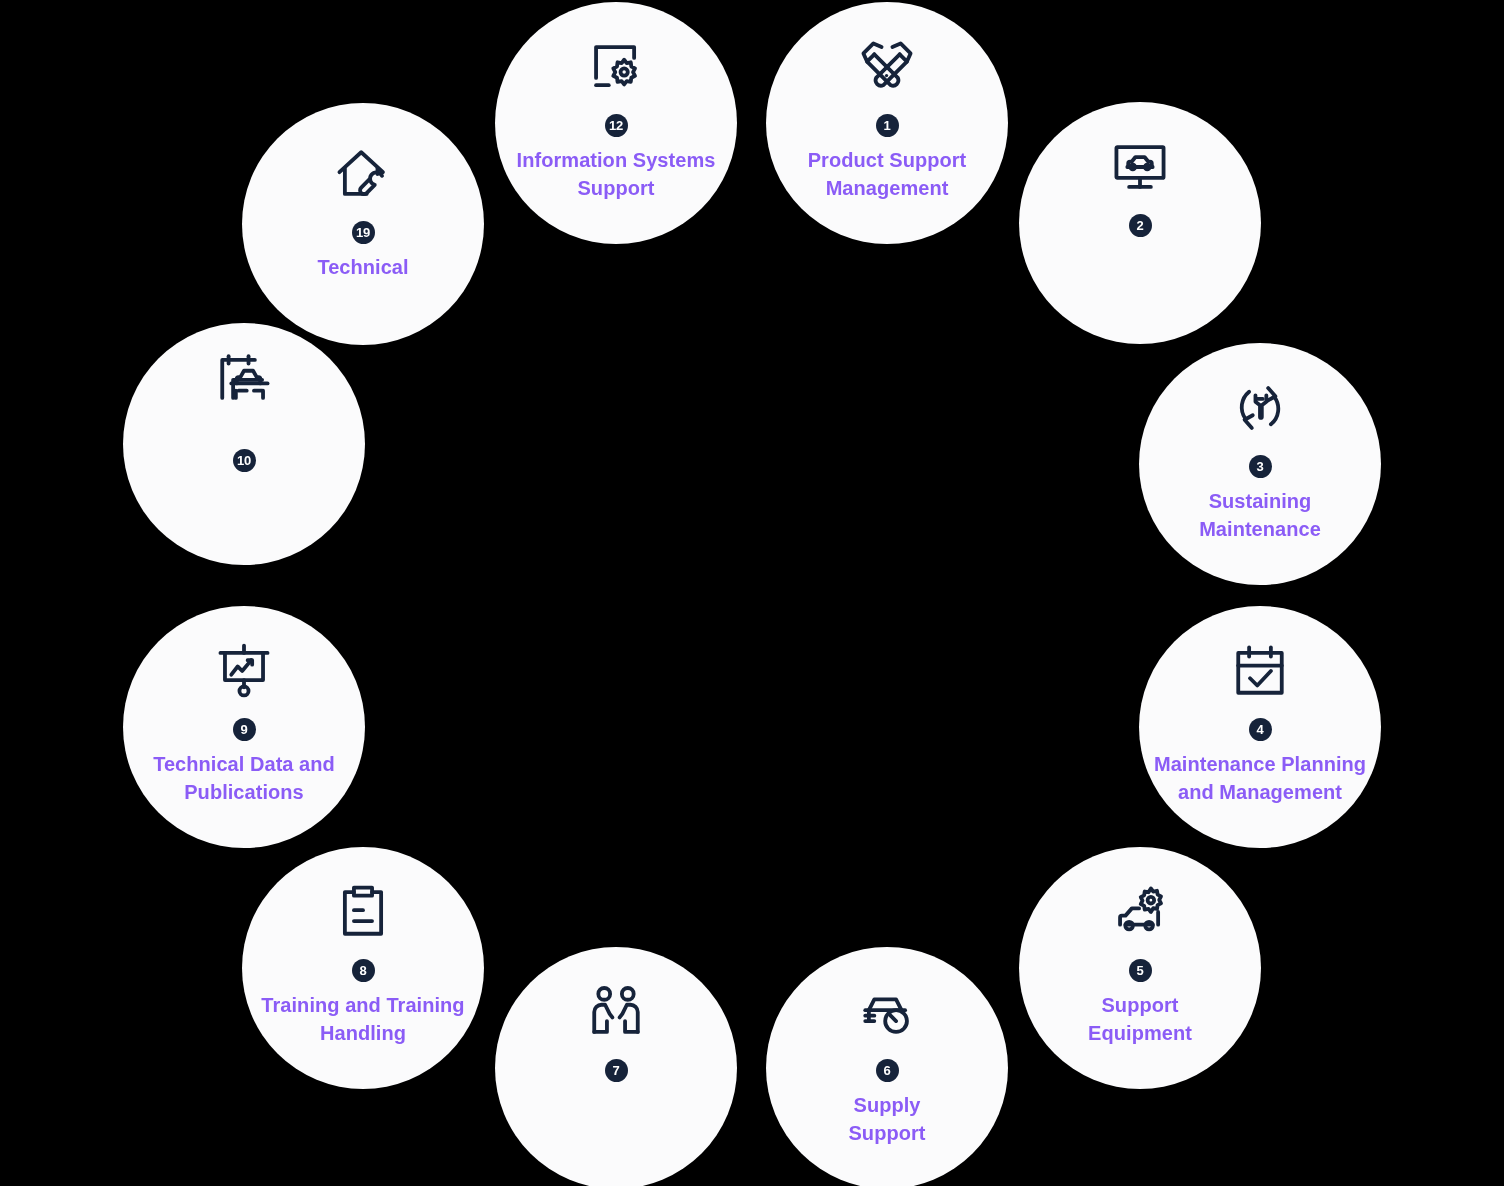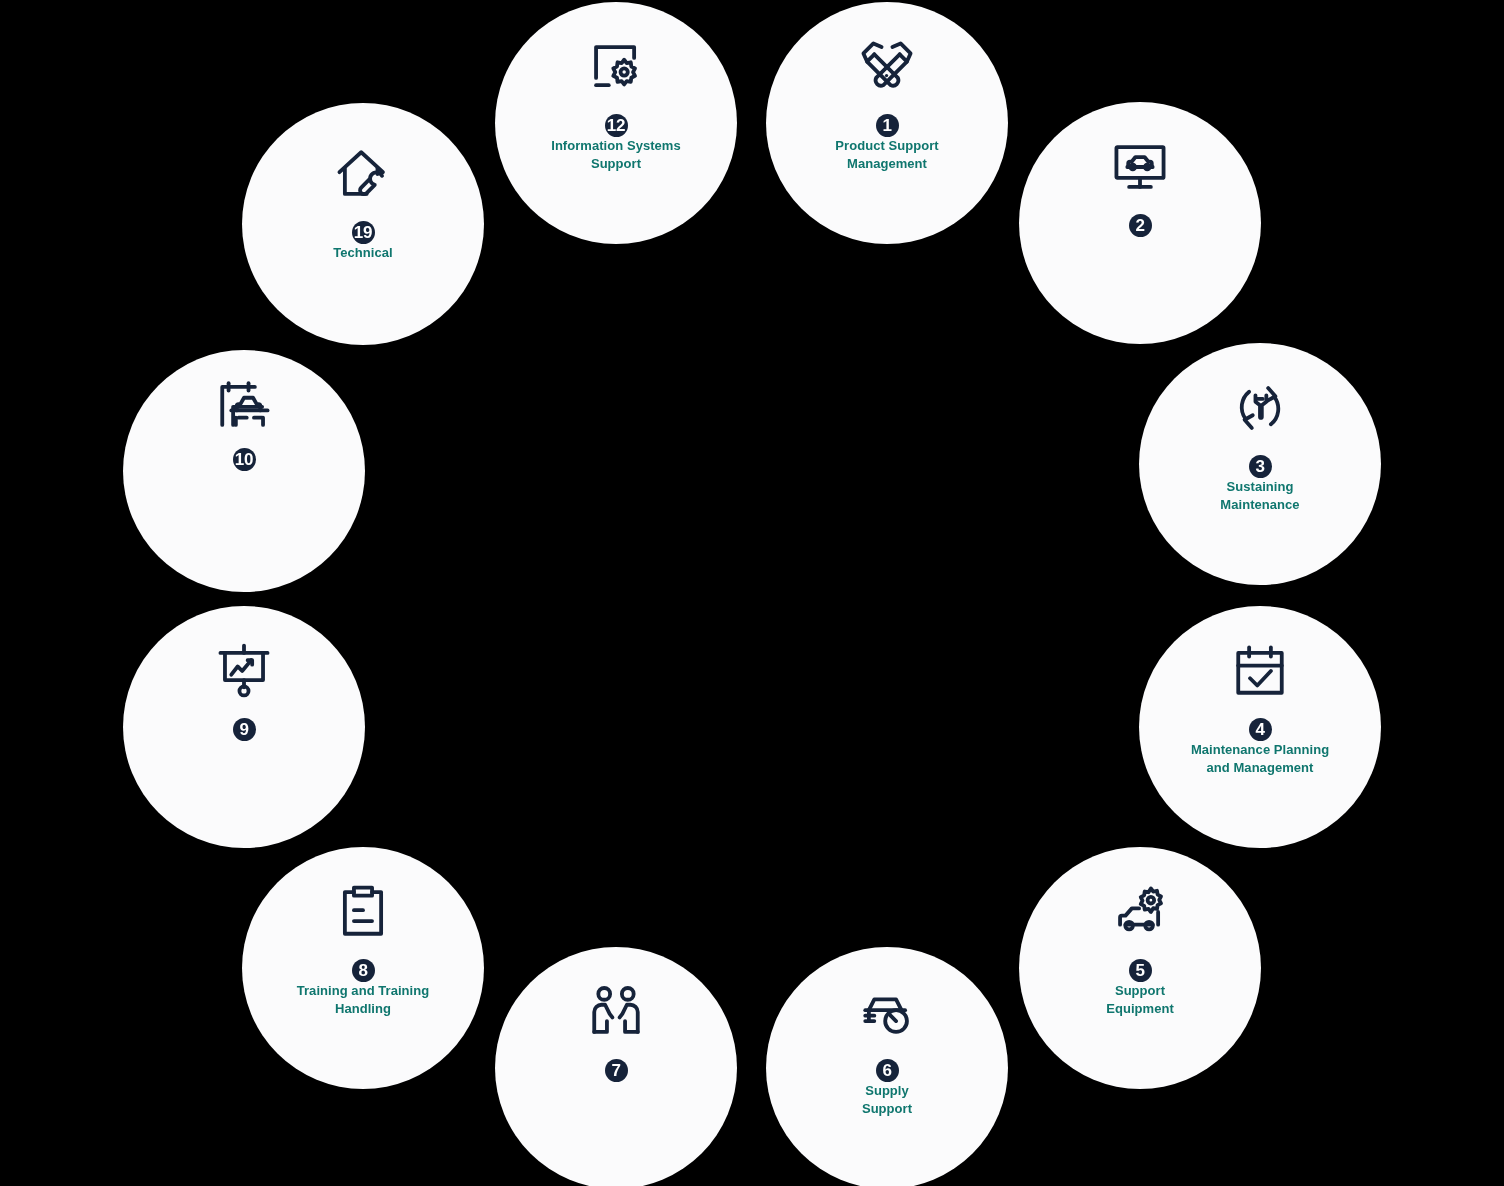--- a/index.html
+++ b/index.html
@@ -48,32 +48,33 @@
     height: 58px;
     display: block;
   }
   .node-badge {
     margin-top: 16px;
     width: 23px;
     height: 23px;
     border-radius: 50%;
     background: #16233a;
     color: #ffffff;
-    font-size: 17px;
+    font-size: 13px;
     font-weight: bold;
     line-height: 23px;
     letter-spacing: -0.3px;
     flex: none;
   }
   .node-label {
+    margin-top: 9px;
     width: 190px;
-    font-size: 13px;
+    font-size: 20px;
     font-weight: bold;
     line-height: 1.42;
-    color: #0f766e;
+    color: #8b5cf6;
     letter-spacing: 0.05px;
     white-space: pre-line;
   }
   
   .node.lines-1 .node-icon { margin-top: 40px; }
   .node.lines-4 .node-icon { margin-top: 24px; }
   .node.lines-4 .node-badge { margin-top: 12px; }
   .node.lines-4 .node-label { width: 205px; }
   .node.wide .node-label { width: 215px; }
 </style>
@@ -210,23 +211,25 @@
           <path d="M6 12 h52"></path>
           <path d="M32 4 v8"></path>
           <path d="M11 12 v30 h42 V12"></path>
           <path d="M18 36 L25 27 L30 32 L40 20"></path>
           <path d="M36 20 h5 v5"></path>
           <path d="M32 42 v8"></path>
           <circle cx="32" cy="54" r="5"></circle>
         </svg>
       </span>
     <span class="node-badge">9</span>
-  </div>
-
-  <div class="node lines-4 wide" style="left: 123px; top: 350px;">
+    <span class="node-label">Technical Data and
+Publications</span>
+  </div>
+
+  <div class="node lines-4 wide" style="left: 123px; top: 323px; gap: 28px;">
     <span class="node-icon">
         <svg viewBox="0 0 64 64" fill="none" stroke="currentColor" stroke-width="4.2" stroke-linecap="round" stroke-linejoin="round">
           <path d="M8 54 V12 h36"></path>
           <path d="M15 8 v8"></path>
           <path d="M37 8 v8"></path>
           <path d="M20 54 V34 h32"></path>
           <path d="M18 38 h40"></path>
           <path d="M24 38 v-5 a2 2 0 0 1 2 -2 h2 l4 -7 h10 l4 7 h2 a2 2 0 0 1 2 2 v5"></path>
           <path d="M26 46 h9"></path>
           <path d="M43 46 h9"></path>

